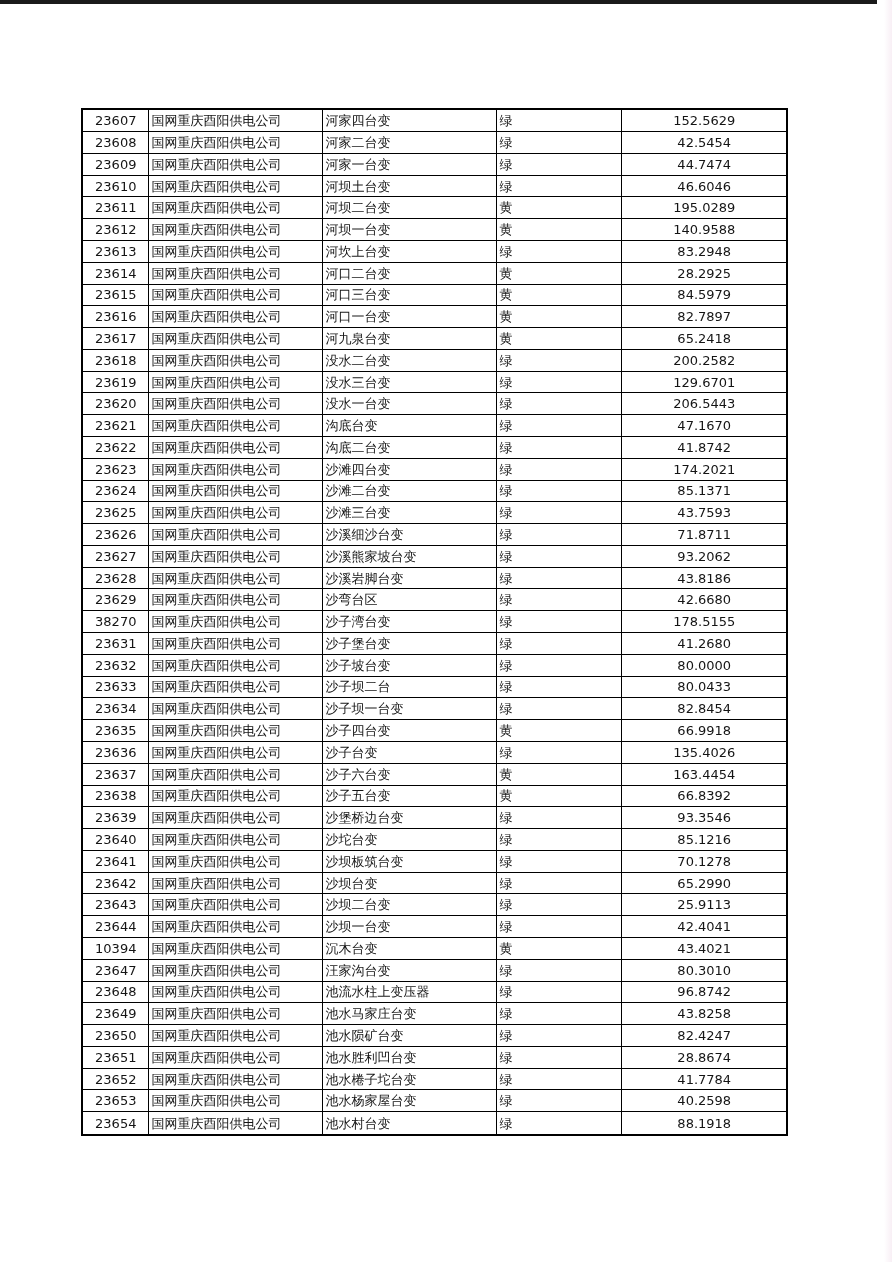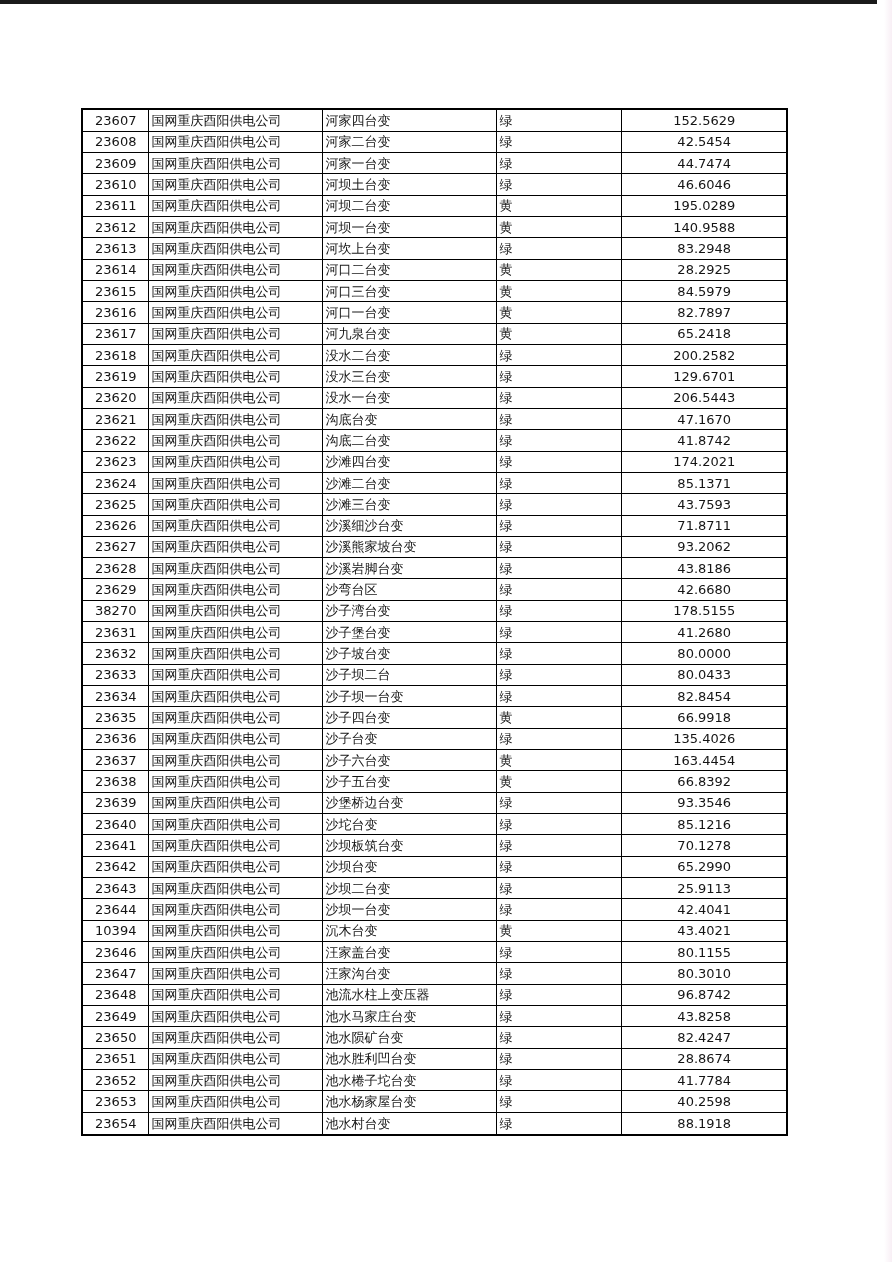--- a/index.html
+++ b/index.html
@@ -349,27 +349,20 @@
         <td class="c-value">42.4041</td>
       </tr>
       <tr>
         <td class="c-id">10394</td>
         <td class="c-company">国网重庆酉阳供电公司</td>
         <td class="c-station">沉木台变</td>
         <td class="c-status">黄</td>
         <td class="c-value">43.4021</td>
       </tr>
       <tr>
-        <td class="c-id">23646</td>
-        <td class="c-company">国网重庆酉阳供电公司</td>
-        <td class="c-station">汪家盖台变</td>
-        <td class="c-status">绿</td>
-        <td class="c-value">80.1155</td>
-      </tr>
-      <tr>
         <td class="c-id">23647</td>
         <td class="c-company">国网重庆酉阳供电公司</td>
         <td class="c-station">汪家沟台变</td>
         <td class="c-status">绿</td>
         <td class="c-value">80.3010</td>
       </tr>
       <tr>
         <td class="c-id">23648</td>
         <td class="c-company">国网重庆酉阳供电公司</td>
         <td class="c-station">池流水柱上变压器</td>

